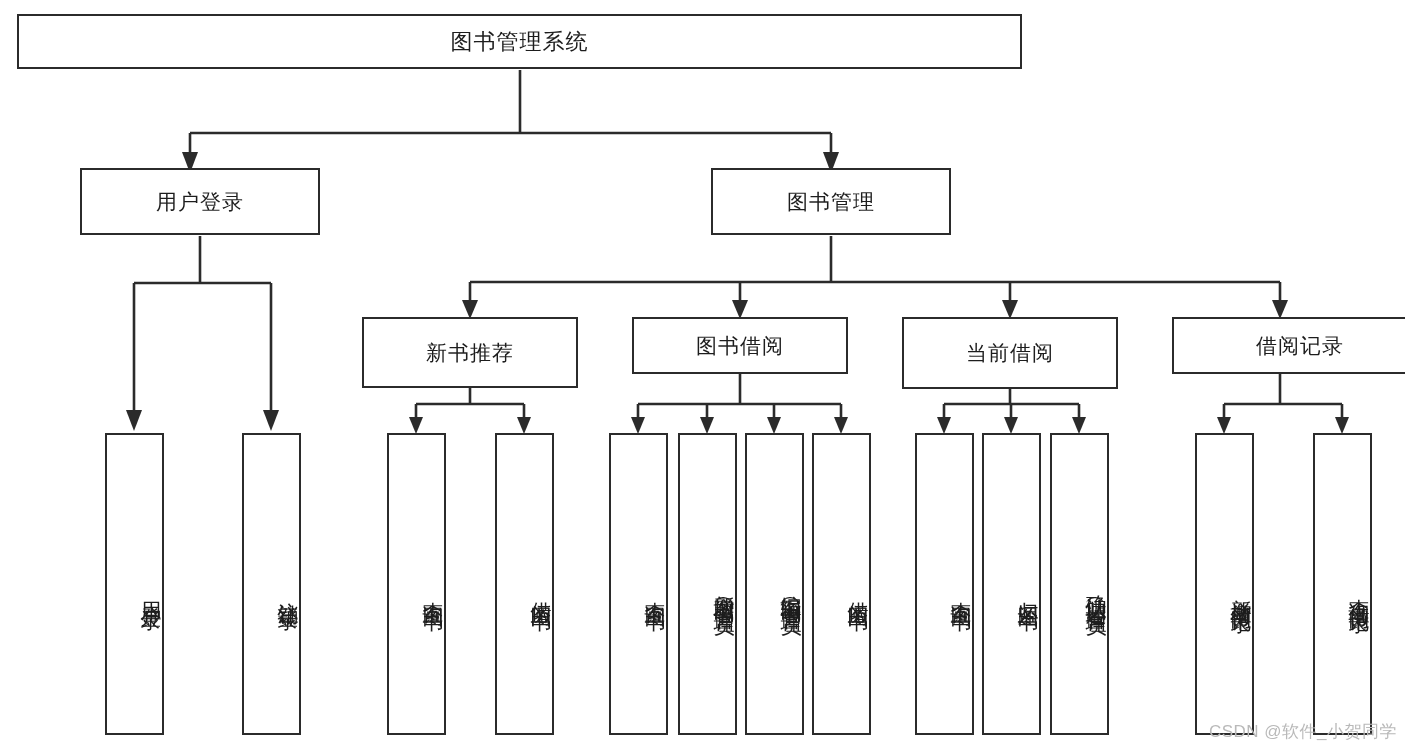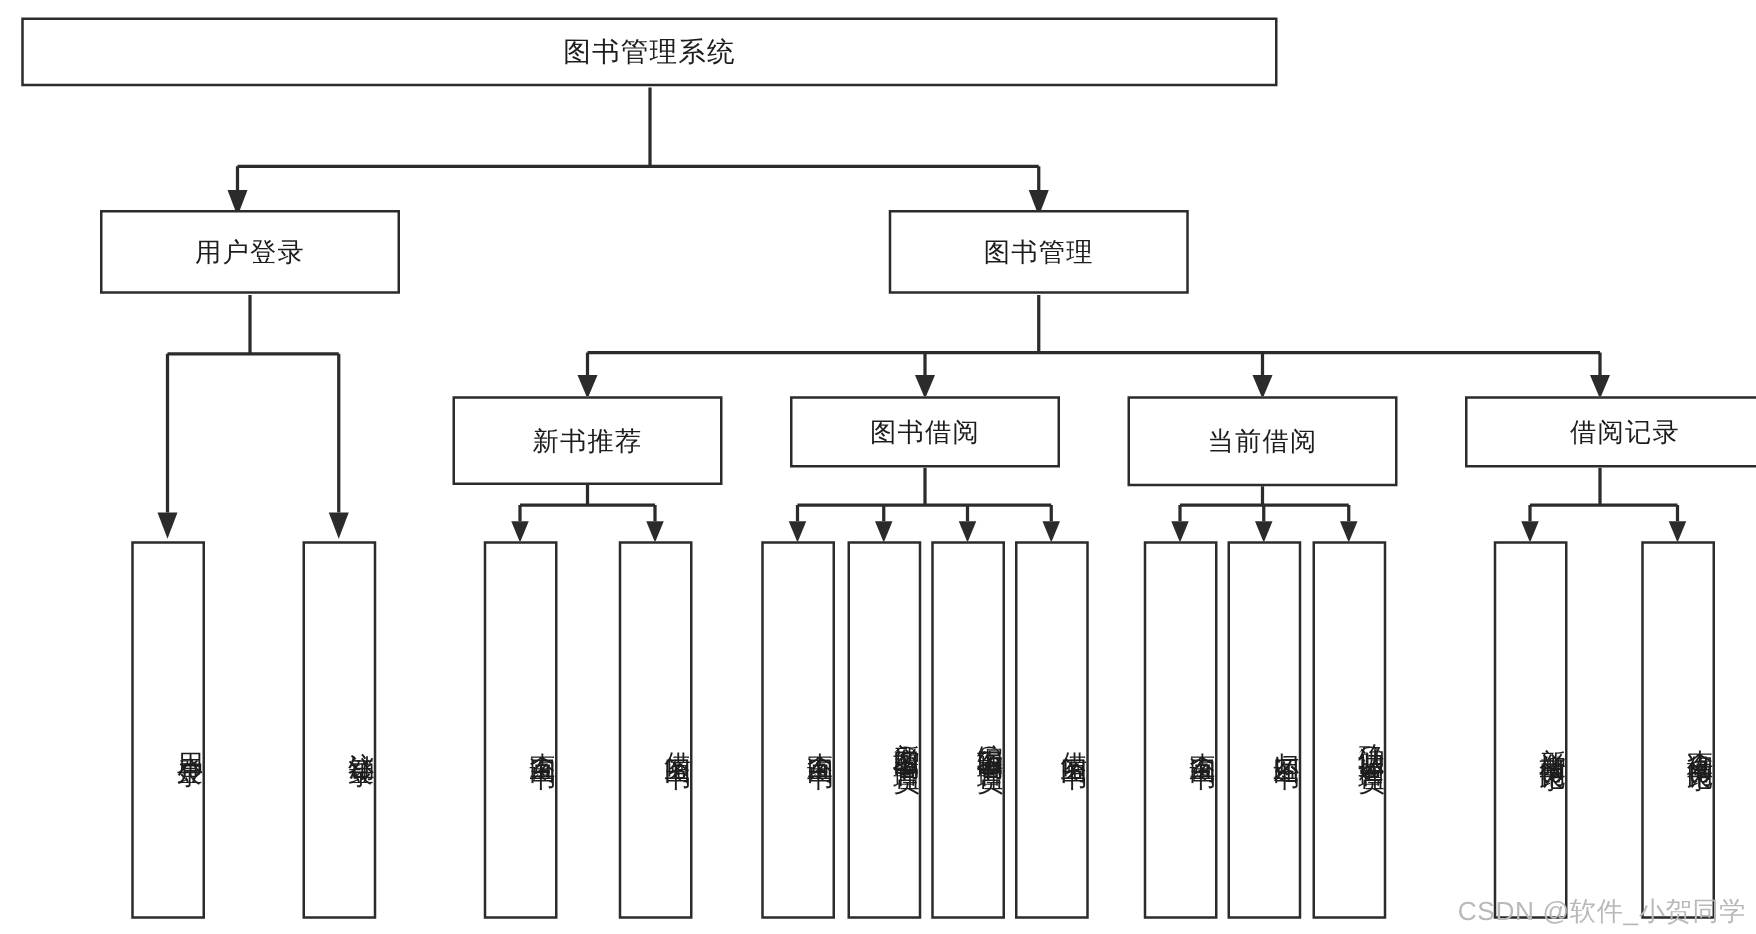--- a/index.html
+++ b/index.html
@@ -29,21 +29,21 @@
     font-size:21px;
     letter-spacing:3px;
     padding-top:14px;
     align-items:flex-start;
     justify-content:center;
     line-height:1;
   }
   .watermark{
     position:absolute;
     right:8px;bottom:4px;
-    font-size:21px;
+    font-size:17px;
     color:#b9b9b9;
     letter-spacing:.5px;
     white-space:nowrap;
     pointer-events:none;
   }
 </style>
 </head>
 <body>
 
 <div id="stage">

